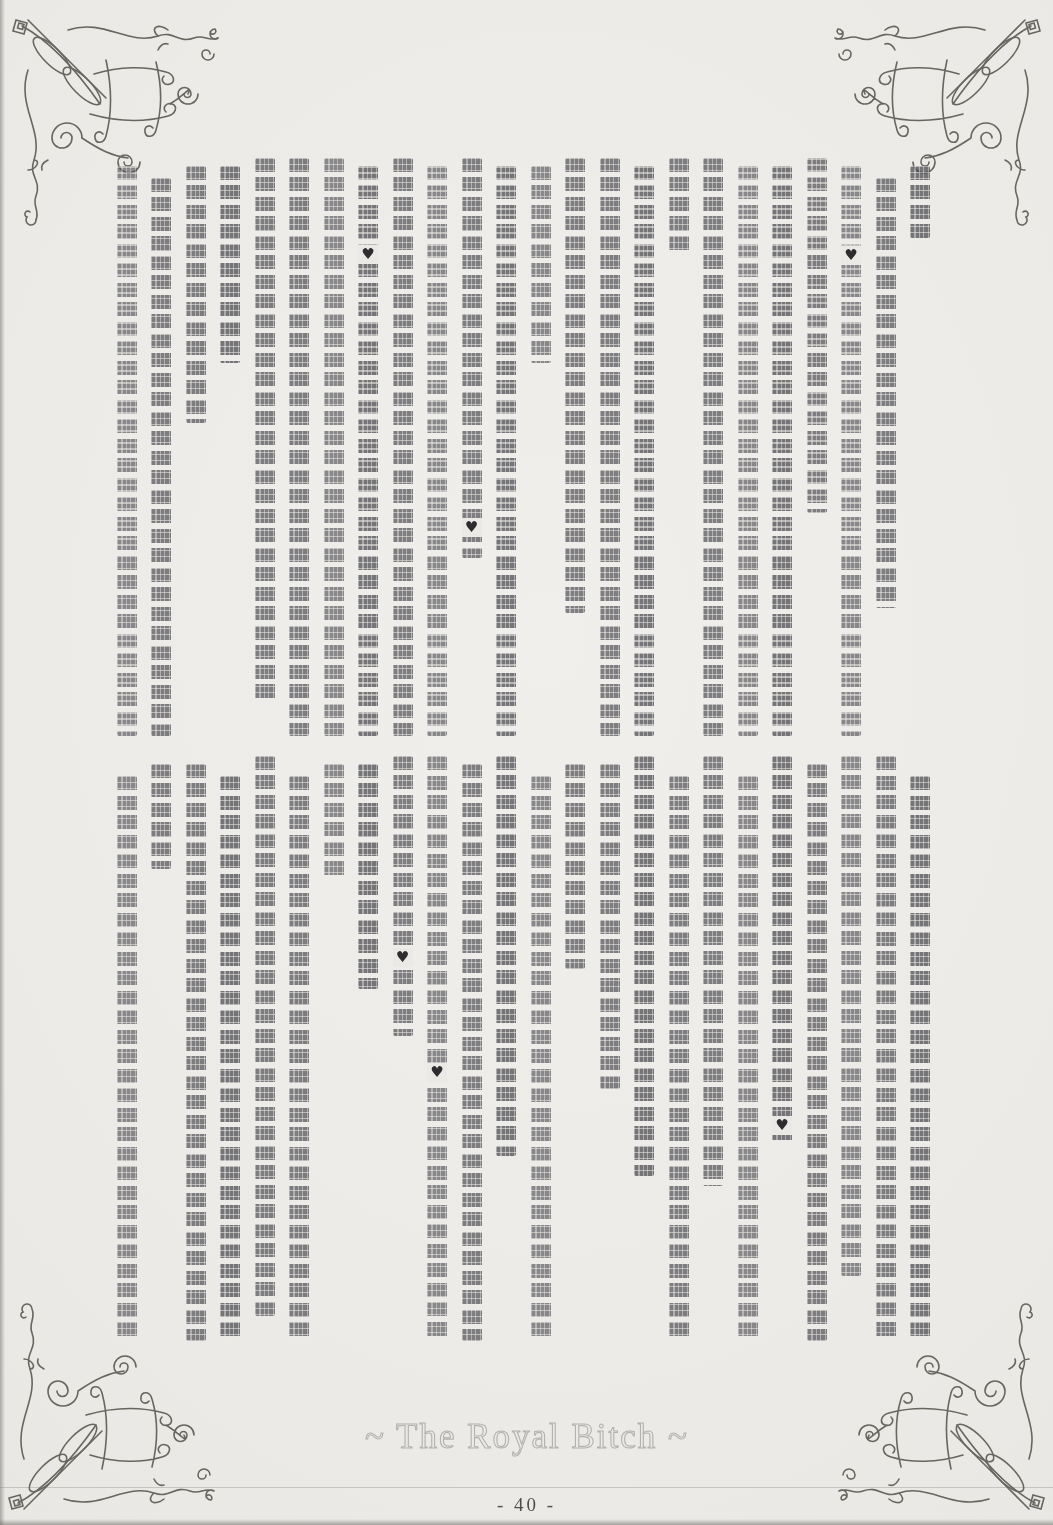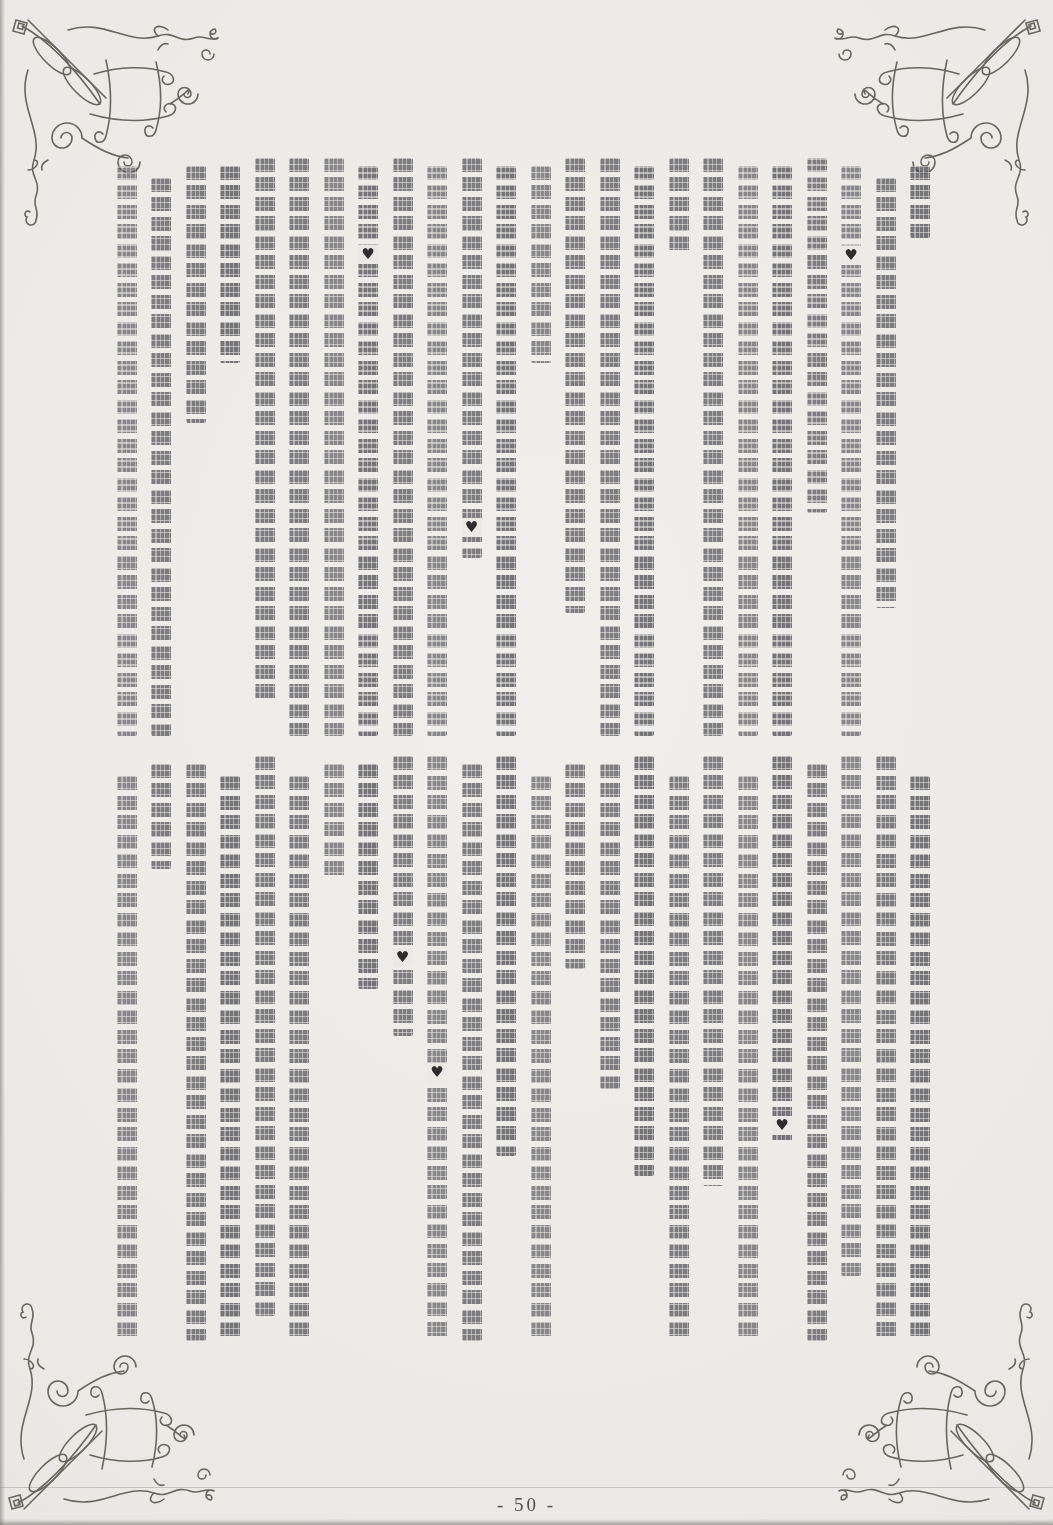--- a/index.html
+++ b/index.html
@@ -152,16 +152,21 @@
       <div class="tcol" style="right: 655.5px; top: 0px; height: 560px; width: 20px;"></div>
       <div class="tcol" style="right: 690px; top: 20px; height: 565px; width: 20px;"></div>
       <div class="tcol" style="right: 724.5px; top: 8px; height: 577px; width: 20px;"></div>
       <div class="tcol" style="right: 759px; top: 8px; height: 105px; width: 20px;"></div>
       <div class="tcol" style="right: 793.5px; top: 20px; height: 565px; width: 20px;"></div>
       <span class="heart" style="right: 138px; top: 360px;">♥</span>
       <span class="heart" style="right: 483px; top: 307px;">♥</span>
       <span class="heart" style="right: 517.5px; top: 192px;">♥</span>
     </div>
 
+  <div class="title-wrap">
+    <svg class="title-svg" viewBox="0 0 420 60">
+      <text x="210" y="40" text-anchor="middle" style="font-family:'Liberation Serif','DejaVu Serif',serif;font-size:35px;letter-spacing:2px;" fill="none" stroke="#b3b2af" stroke-width="1.1">~ The Royal Bitch ~</text>
+    </svg>
+  </div>
 
-  <div class="page-number">- 50 -</div>
+  <div class="page-number">- 40 -</div>
 
 </div>
 
 </body></html>

